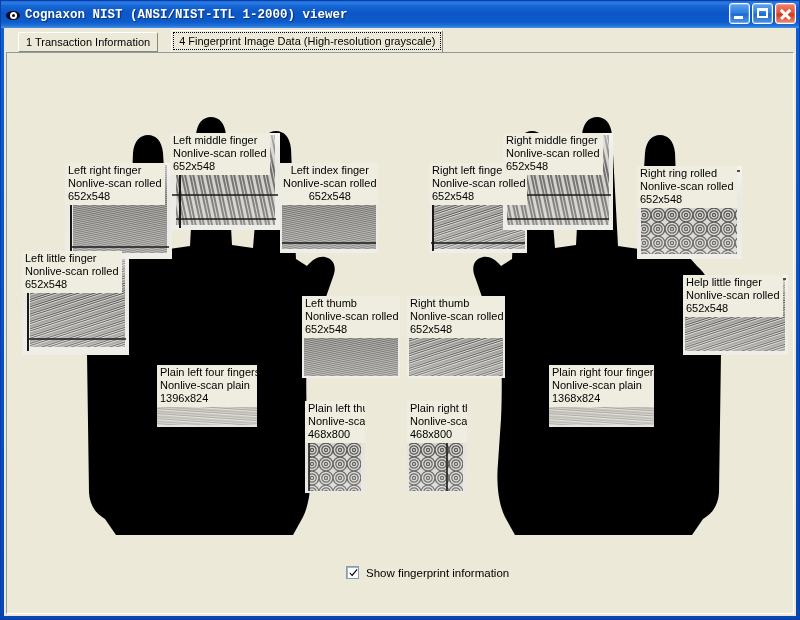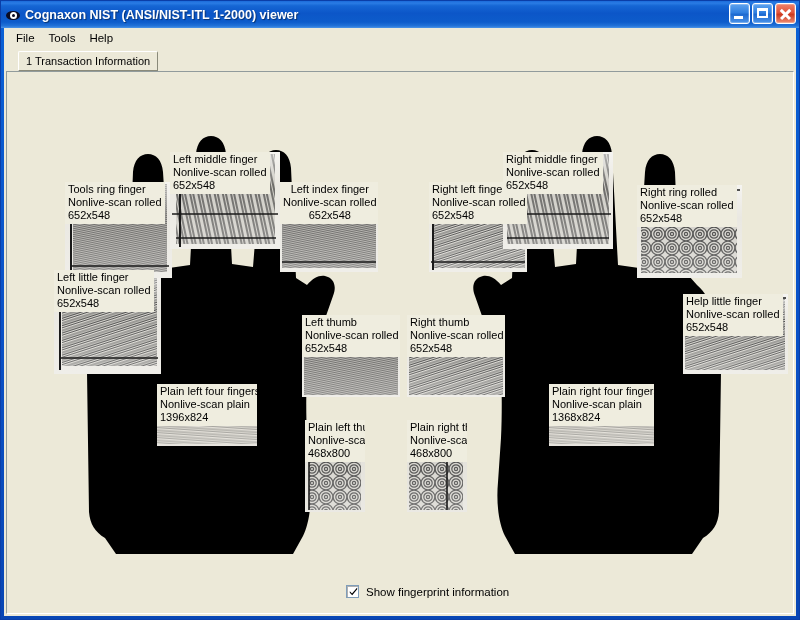--- a/index.html
+++ b/index.html
@@ -66,20 +66,21 @@
     background: #0b0b22;
     border-radius: 50%;
   }
   #title-text {
     color: #ffffff;
     font-size: 12.5px;
     font-weight: bold;
     text-shadow: 1px 1px 1px rgba(0,0,0,0.45);
     white-space: nowrap;
     letter-spacing: 0px;
+    font-family: Liberation Mono, monospace;
   }
   #win-buttons {
     position: absolute;
     right: 3px; top: 2px;
     display: flex;
     gap: 2px;
   }
   .win-btn {
     width: 21px; height: 21px;
     border-radius: 3px;
@@ -286,28 +287,24 @@
       </div>
       <div class="win-btn close">
         <div class="glyph-close-a"></div>
         <div class="glyph-close-b"></div>
       </div>
     </div>
   </div>
 
   <div id="client">
 
-    <div id="menubar">
-      <div class="menu-item">File</div>
-      <div class="menu-item">Tools</div>
-      <div class="menu-item">Help</div>
-    </div>
 
     <div id="tabstrip">
       <div class="tab">1 Transaction Information</div>
+      <div class="tab active">4 Fingerprint Image Data (High-resolution grayscale)</div>
     </div>
 
     <div id="tabpage">
       <div id="canvas">
 
         <svg id="hands-svg" width="794" height="530" viewBox="0 0 794 530">
           <defs>
 
             <pattern id="ridgeA" width="6" height="6" patternUnits="userSpaceOnUse" patternTransform="rotate(12)">
               <rect width="6" height="6" fill="#cfcdc6"></rect>
@@ -388,21 +385,21 @@
               C 299,320 299,344 300,366
               L 303,410
               C 305,432 302,452 296,464
               L 286,482
               L 109,482
               L 98,466
               C 88,460 83,452 82,440 Z"></path>
           </g>
         </svg>
 
-        <div class="fp-card" style="left:15px; top:198px; width:107px; height:104px;margin-left:32px;">
+        <div class="fp-card" style="left:15px; top:198px; width:107px; height:104px;">
           <svg class="fp-img" viewBox="0 0 107 104" preserveAspectRatio="none">
             <rect width="107" height="104" fill="#e9e7e0"></rect>
             <rect x="8" y="4" width="95" height="92" fill="url(#ridgeB)" opacity="0.9"></rect>
             <rect x="0" y="0" width="107" height="104" fill="url(#cardFade)"></rect>
             <path d="M6 6 V100" stroke="#1a1a1a" stroke-width="2" fill="none"></path>
             <path d="M6 88 H104" stroke="#1a1a1a" stroke-width="1.5" fill="none"></path>
           </svg>
           <div class="fp-label">
             <div>Left little finger</div>
             <div>Nonlive-scan rolled</div>
@@ -412,21 +409,21 @@
 
         <div class="fp-card" style="left:58px; top:110px; width:107px; height:96px;">
           <svg class="fp-img" viewBox="0 0 107 96" preserveAspectRatio="none">
             <rect width="107" height="96" fill="#e9e7e0"></rect>
             <rect x="8" y="2" width="94" height="88" fill="url(#ridgeA)" opacity="0.9"></rect>
             <rect x="0" y="0" width="107" height="96" fill="url(#cardFade)"></rect>
             <path d="M6 2 V94" stroke="#1a1a1a" stroke-width="2" fill="none"></path>
             <path d="M6 84 H104" stroke="#1a1a1a" stroke-width="1.5" fill="none"></path>
           </svg>
           <div class="fp-label">
-            <div>Tools ring finger</div>
+            <div>Left right finger</div>
             <div>Nonlive-scan rolled</div>
             <div>652x548</div>
           </div>
         </div>
 
         <div class="fp-card" style="left:163px; top:80px; width:110px; height:97px;">
           <svg class="fp-img" viewBox="0 0 110 97" preserveAspectRatio="none">
             <rect width="110" height="97" fill="#e9e7e0"></rect>
             <rect x="6" y="2" width="99" height="90" fill="url(#ridgeC)" opacity="0.9"></rect>
             <rect x="0" y="0" width="110" height="97" fill="url(#cardFade)"></rect>

